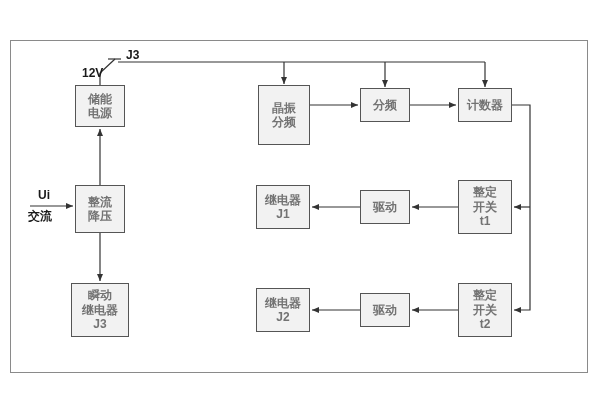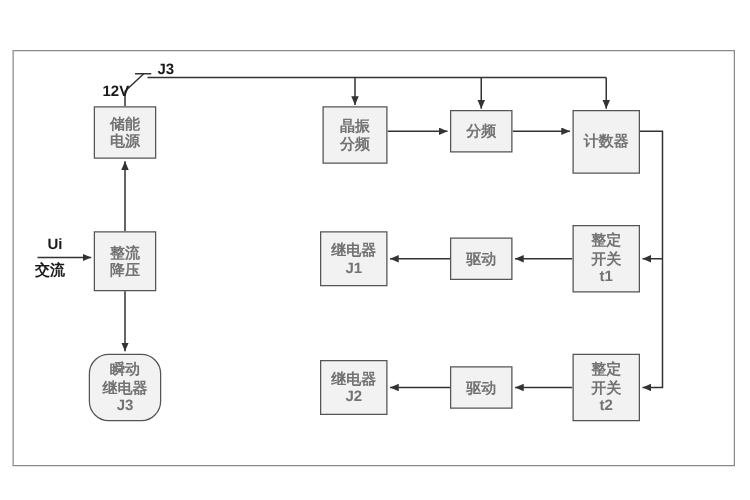--- a/index.html
+++ b/index.html
@@ -71,40 +71,40 @@
   </svg>
 
   <span class="floatlabel" style="left:126px;top:48px;">J3</span>
   <span class="floatlabel" style="left:82px;top:66px;">12V</span>
   <span class="floatlabel" style="left:38px;top:188px;">Ui</span>
   <span class="floatlabel" style="left:28px;top:208px;text-align:center;">交流</span>
 
   <div class="node" style="left:75px;top:85px;width:50px;height:42px;">储能
 电源</div>
 
-  <div class="node" style="left:258px;top:85px;width:52px;height:46px;">晶振
+  <div class="node" style="left:258px;top:85px;width:52px;height:60px;">晶振
 分频</div>
 
   <div class="node" style="left:360px;top:88px;width:50px;height:34px;">分频</div>
 
-  <div class="node" style="left:458px;top:88px;width:54px;height:51px;">计数器</div>
+  <div class="node" style="left:458px;top:88px;width:54px;height:34px;">计数器</div>
 
   <div class="node" style="left:75px;top:185px;width:50px;height:48px;">整流
 降压</div>
 
   <div class="node" style="left:256px;top:185px;width:54px;height:44px;">继电器
 J1</div>
 
   <div class="node" style="left:360px;top:190px;width:50px;height:34px;">驱动</div>
 
   <div class="node" style="left:458px;top:180px;width:54px;height:54px;">整定
 开关
 t1</div>
 
-  <div class="node" style="left:71px;top:283px;width:58px;height:54px;border-radius:16px;">瞬动
+  <div class="node" style="left:71px;top:283px;width:58px;height:54px;">瞬动
 继电器
 J3</div>
 
   <div class="node" style="left:256px;top:288px;width:54px;height:44px;">继电器
 J2</div>
 
   <div class="node" style="left:360px;top:293px;width:50px;height:34px;">驱动</div>
 
   <div class="node" style="left:458px;top:283px;width:54px;height:54px;">整定
 开关

